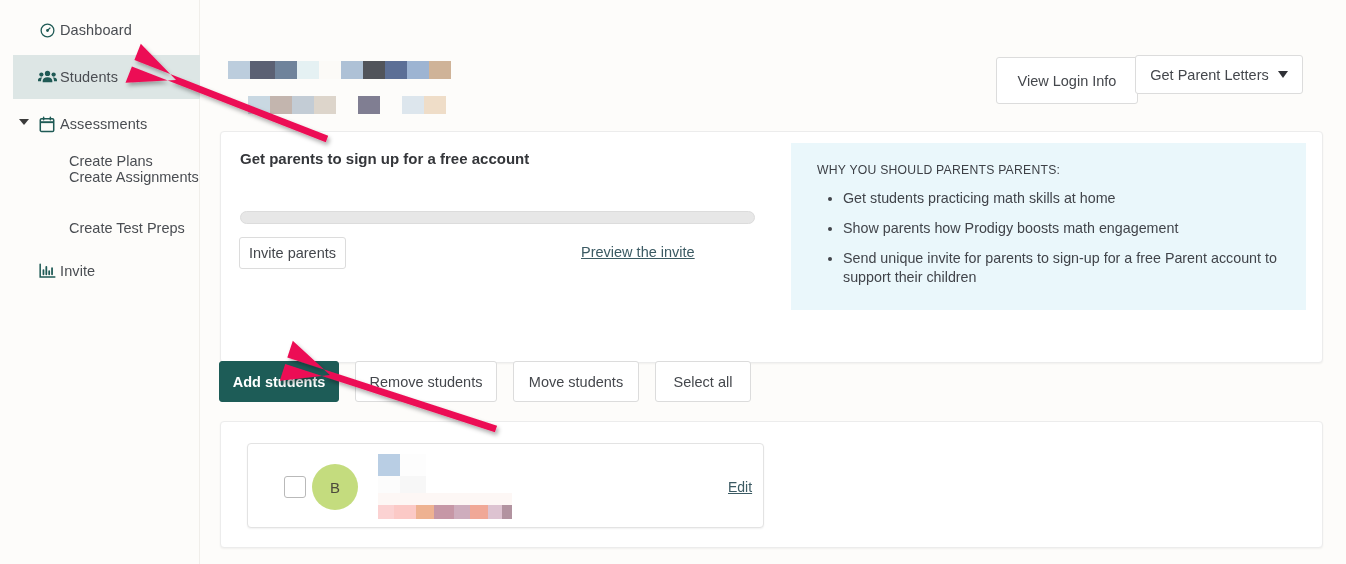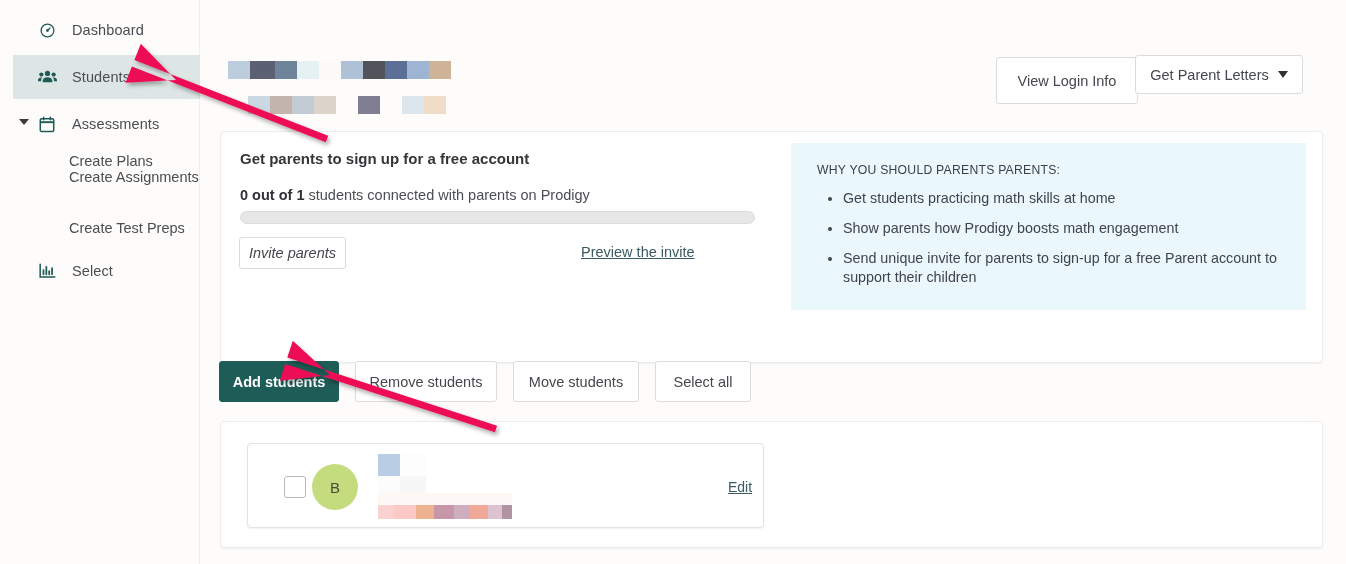--- a/index.html
+++ b/index.html
@@ -37,21 +37,21 @@
   .nav-item.active { background: #dde6e5; }
   .nav-icon {
     width: 26px;
     margin-left: 21px;
     display: flex;
     align-items: center;
     justify-content: center;
     color: #1f5a55;
   }
   .nav-label {
-    margin-left: 12px;
+    margin-left: 0;
     font-size: 14.5px;
     color: #4a4d52;
     letter-spacing: .1px;
   }
   .nav-sub {
     position: absolute;
     left: 69px;
     font-size: 14.5px;
     color: #4a4d52;
     cursor: pointer;
@@ -122,21 +122,21 @@
   #invite-progress-text b { color: #303236; font-weight: bold; }
   #progress-track {
     position: absolute; left: 19px; top: 79px;
     width: 515px; height: 13px;
     background: #e7e7e7;
     border: 1px solid #dcdcdc;
     border-radius: 7px;
   }
   #invite-parents-btn {
     position: absolute; left: 18px; top: 105px;
-    width: 107px; height: 32px; font-style: italic;
+    width: 107px; height: 32px;
   }
   #preview-invite-link {
     position: absolute; left: 360px; top: 112px;
     font-size: 14.5px; color: #3b5a63;
     text-decoration: underline;
     cursor: pointer;
   }
   #why-panel {
     position: absolute; left: 570px; top: 11px;
     width: 515px; height: 167px;
@@ -290,21 +290,21 @@
       <span>Create Test Preps</span>
     </div>
 
     <div class="nav-item" style="top:249px;">
       <span class="nav-icon">
         <svg width="17" height="16" viewBox="0 0 20 19" fill="none" stroke="#1f5a55" stroke-width="1.8">
           <path d="M1.3 1.5v15.2h17.4" stroke-linecap="round"></path>
           <path d="M5.2 13.4V8.4M8.6 13.4V4.6M12 13.4V9.8M15.4 13.4V6.2" stroke-width="2.1" stroke-linecap="round"></path>
         </svg>
       </span>
-      <span class="nav-label">Select</span>
+      <span class="nav-label">Invite</span>
     </div>
   </nav>
 
   <div id="redact-rows">
       <div class="redact-row" style="left: 228px; top: 61px;">
         <span class="redact-blk" style="width: 22px; background: rgb(188, 205, 221);"></span>
         <span class="redact-blk" style="width: 25px; background: rgb(91, 96, 115);"></span>
         <span class="redact-blk" style="width: 22px; background: rgb(111, 131, 155);"></span>
         <span class="redact-blk" style="width: 22px; background: rgb(229, 241, 243);"></span>
         <span class="redact-blk" style="width: 22px; background: rgb(252, 250, 247);"></span>
@@ -332,23 +332,20 @@
   </button>
 
   <button id="get-parent-letters" class="btn-outline">
     <span>Get Parent Letters</span>
     <span class="dd-caret"></span>
   </button>
 
   <section id="invite-card">
     <div id="invite-title">Get parents to sign up for a free account</div>
 
-    <div id="invite-progress-text">
-      <b>0 out of 1</b><span> students connected with parents on Prodigy</span>
-    </div>
 
     <div id="progress-track"></div>
 
     <button id="invite-parents-btn" class="btn-outline">
       <span>Invite parents</span>
     </button>
 
     <a id="preview-invite-link">Preview the invite</a>
 
     <aside id="why-panel">

